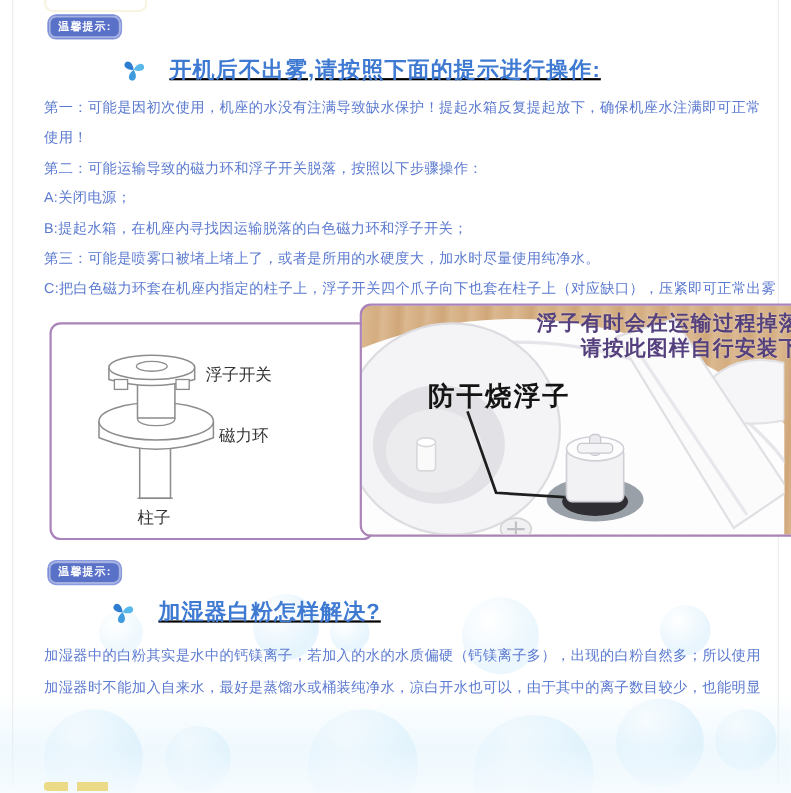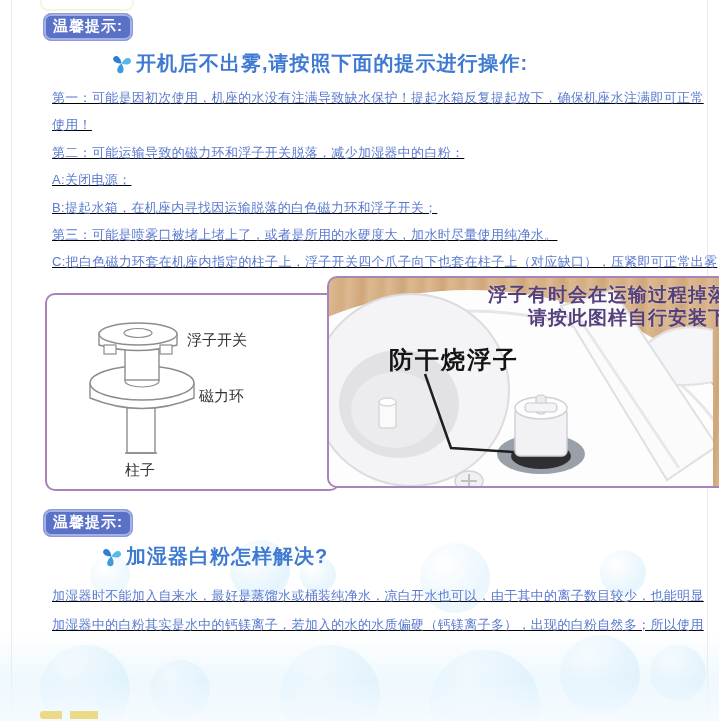--- a/index.html
+++ b/index.html
@@ -8,31 +8,31 @@
   .vline{position:absolute;top:0;bottom:0;width:1px;background:#ebebeb;}
   .vline.left{left:11px;}
   .vline.right{left:707px;}
 
   
   .artifact-top{position:absolute;left:40px;top:0;width:90px;height:9px;border:2px solid #f1ecc9;border-top:none;border-radius:0 0 8px 8px;opacity:.55;}
   .artifact-bottom{position:absolute;left:40px;top:216px;width:64px;height:8px;border-radius:3px;opacity:.75;
     background:linear-gradient(90deg,#e9cf5f 0 22px,transparent 22px 30px,#e9cf5f 30px 58px,transparent 58px);}
 
   
-  .tip-badge{display:inline-block;background:#5a71c8;color:#ffffff;font-size:15px;font-weight:bold;
+  .tip-badge{display:inline-block;background:#5a71c8;color:#ffffff;font-size:10px;font-weight:bold;
     padding:3px 9px 4px 9px;border:1px solid #8a9ae0;border-radius:8px;letter-spacing:1px;
     box-shadow:inset 0 0 0 2px rgba(255,255,255,.45);}
 
   
-  .sec-heading{position:absolute;display:flex;align-items:center;gap:3px;white-space:nowrap;}
+  .sec-heading{position:absolute;display:flex;align-items:center;gap:21px;white-space:nowrap;text-decoration:underline;}
   .sec-heading .htxt{font-size:20px;font-weight:bold;color:#3e7ad2;letter-spacing:1px;}
   .droplets{width:23px;height:23px;flex:0 0 auto;}
 
   
-  .body-lines{position:absolute;left:52px;text-decoration:underline;}
+  .body-lines{position:absolute;left:40px;}
   .body-lines p{margin:0;white-space:nowrap;font-size:13px;line-height:27.4px;color:#5b7ad0;letter-spacing:.3px;}
   .sec2 .body-lines p{line-height:29px;}
 
   
   .imgbox{position:absolute;border:2px solid #a983b9;border-radius:10px;overflow:hidden;background:#ffffff;padding-left:25px;}
   .diagram-box{left:45px;top:293px;width:266px;height:194px;}
   .photo-box{left:327px;top:276px;width:384px;height:208px;
     background:repeating-linear-gradient(93deg,#dcb991 0px,#d4ad80 14px,#dcb992 20px,#cfa678 34px,#d9b58b 40px);}
   .imgbox svg{position:absolute;left:0;top:0;}
 
@@ -66,21 +66,21 @@
       <path d="M11 11 C7 7 7 1.5 11 1.5 C15 1.5 15 7 11 11 Z" fill="#2d7dd2" transform="rotate(-50 11 11)"></path>
       <path d="M11 11 C7 7 7 1.5 11 1.5 C15 1.5 15 7 11 11 Z" fill="#58b8ea" transform="rotate(70 11 11)"></path>
       <path d="M11 11 C7 7 7 1.5 11 1.5 C15 1.5 15 7 11 11 Z" fill="#3f9ade" transform="rotate(190 11 11)"></path>
     </svg>
     <span class="htxt">开机后不出雾,请按照下面的提示进行操作:</span>
   </div>
 
   <div class="body-lines" style="top:84px;">
     <p>第一：可能是因初次使用，机座的水没有注满导致缺水保护！提起水箱反复提起放下，确保机座水注满即可正常</p>
     <p>使用！</p>
-    <p>第二：可能运输导致的磁力环和浮子开关脱落，减少加湿器中的白粉：</p>
+    <p>第二：可能运输导致的磁力环和浮子开关脱落，按照以下步骤操作：</p>
     <p>A:关闭电源；</p>
     <p>B:提起水箱，在机座内寻找因运输脱落的白色磁力环和浮子开关；</p>
     <p>第三：可能是喷雾口被堵上堵上了，或者是所用的水硬度大，加水时尽量使用纯净水。</p>
     <p>C:把白色磁力环套在机座内指定的柱子上，浮子开关四个爪子向下也套在柱子上（对应缺口），压紧即可正常出雾</p>
   </div>
 
   <div class="imgbox diagram-box">
     <svg width="266" height="194" viewBox="0 0 266 194">
 
       <rect x="80" y="100" width="28" height="58" fill="#ffffff" stroke="#8d8d8d" stroke-width="1.4"></rect>
@@ -162,19 +162,19 @@
     <div class="sec-heading" style="left:100px;top:48px;">
       <svg class="droplets" viewBox="0 0 22 22">
         <path d="M11 11 C7 7 7 1.5 11 1.5 C15 1.5 15 7 11 11 Z" fill="#2d7dd2" transform="rotate(-50 11 11)"></path>
         <path d="M11 11 C7 7 7 1.5 11 1.5 C15 1.5 15 7 11 11 Z" fill="#58b8ea" transform="rotate(70 11 11)"></path>
         <path d="M11 11 C7 7 7 1.5 11 1.5 C15 1.5 15 7 11 11 Z" fill="#3f9ade" transform="rotate(190 11 11)"></path>
       </svg>
       <span class="htxt">加湿器白粉怎样解决?</span>
     </div>
 
     <div class="body-lines" style="top:86px;">
+      <p>加湿器中的白粉其实是水中的钙镁离子，若加入的水的水质偏硬（钙镁离子多），出现的白粉自然多；所以使用</p>
       <p>加湿器时不能加入自来水，最好是蒸馏水或桶装纯净水，凉白开水也可以，由于其中的离子数目较少，也能明显</p>
-      <p>加湿器中的白粉其实是水中的钙镁离子，若加入的水的水质偏硬（钙镁离子多），出现的白粉自然多；所以使用</p>
     </div>
 
     <div class="artifact-bottom"></div>
   </div>
 </div>
 
 </body></html>

